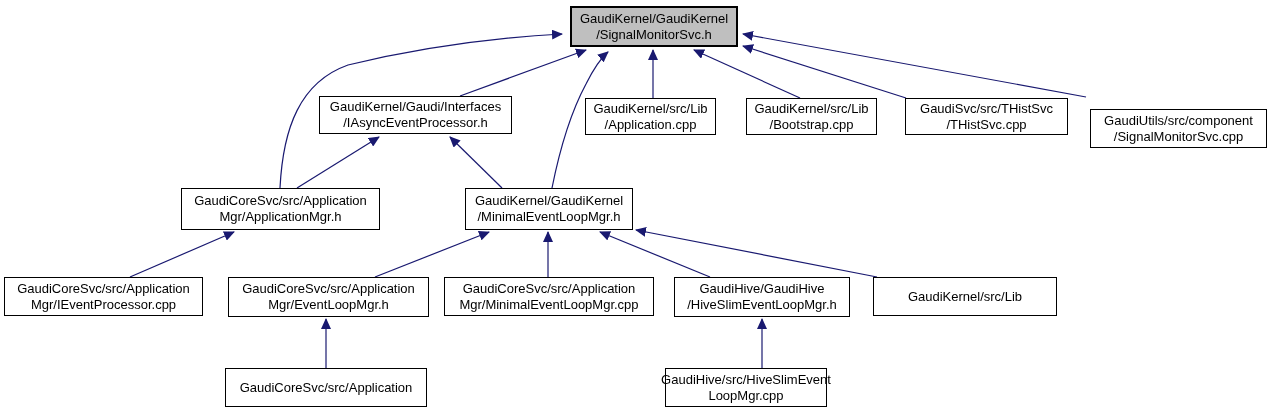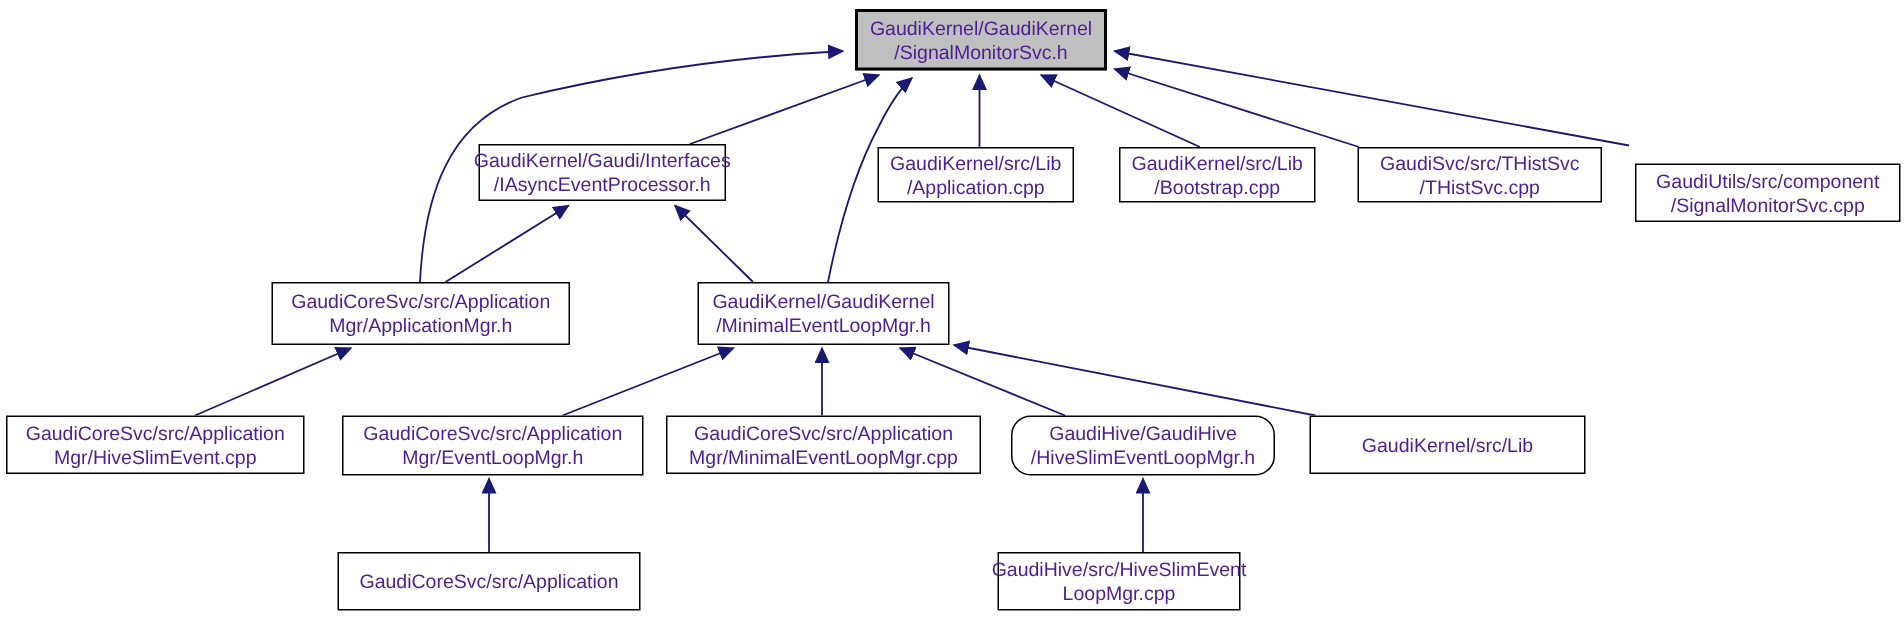--- a/index.html
+++ b/index.html
@@ -22,41 +22,41 @@
     box-sizing: border-box;
     border: 1px solid #000000;
     background: #ffffff;
     display: flex;
     flex-direction: column;
     align-items: center;
     justify-content: center;
     text-align: center;
     font-size: 13px;
     line-height: 16px;
-    color: #4c1d95;
+    color: #000000;
     z-index: 2;
     white-space: nowrap;
   }
   .node.hl {
     background: #bfbfbf;
     border-width: 2px;
   }
   
   #n0  { left: 570px;  top: 6px;   width: 168px; height: 41px; }
-  #n1  { left: 319px;  top: 96px;  width: 165px; height: 38px; }
+  #n1  { left: 319px;  top: 96px;  width: 193px; height: 38px; }
   #n2  { left: 585px;  top: 98px;  width: 131px; height: 37px; }
   #n3  { left: 746px;  top: 98px;  width: 131px; height: 37px; }
   #n4  { left: 905px;  top: 98px;  width: 163px; height: 37px; justify-content: center; }
   #n5  { left: 1090px; top: 97px;  width: 177px; height: 39px; margin-top: 12px; }
   #n6  { left: 181px;  top: 188px; width: 199px; height: 42px; }
   #n7  { left: 465px;  top: 188px; width: 168px; height: 42px; }
   #n8  { left: 4px;    top: 277px; width: 199px; height: 39px; }
   #n9  { left: 228px;  top: 277px; width: 201px; height: 40px; }
   #n10 { left: 444px;  top: 277px; width: 210px; height: 39px; }
-  #n11 { left: 674px;  top: 277px; width: 176px; height: 40px; border-radius: 13px; }
+  #n11 { left: 674px;  top: 277px; width: 176px; height: 40px; }
   #n12 { left: 873px;  top: 277px; width: 184px; height: 39px; }
   #n13 { left: 225px;  top: 368px; width: 202px; height: 39px; }
   #n14 { left: 665px;  top: 368px; width: 162px; height: 39px; }
 </style>
 </head>
 <body>
 
 <div class="canvas">
 
   <svg class="edges" viewBox="0 0 1269 416" xmlns="http://www.w3.org/2000/svg">
@@ -125,21 +125,21 @@
     <span>Mgr/ApplicationMgr.h</span>
   </div>
 
   <div id="n7" class="node">
     <span>GaudiKernel/GaudiKernel</span>
     <span>/MinimalEventLoopMgr.h</span>
   </div>
 
   <div id="n8" class="node">
     <span>GaudiCoreSvc/src/Application</span>
-    <span>Mgr/HiveSlimEvent.cpp</span>
+    <span>Mgr/IEventProcessor.cpp</span>
   </div>
 
   <div id="n9" class="node">
     <span>GaudiCoreSvc/src/Application</span>
     <span>Mgr/EventLoopMgr.h</span>
   </div>
 
   <div id="n10" class="node">
     <span>GaudiCoreSvc/src/Application</span>
     <span>Mgr/MinimalEventLoopMgr.cpp</span>

